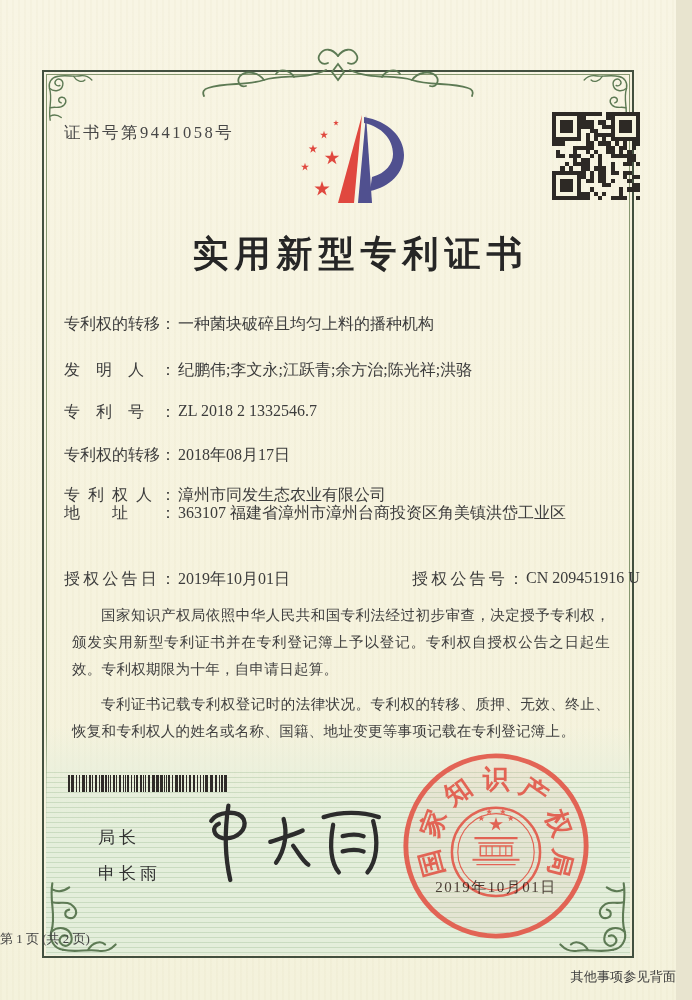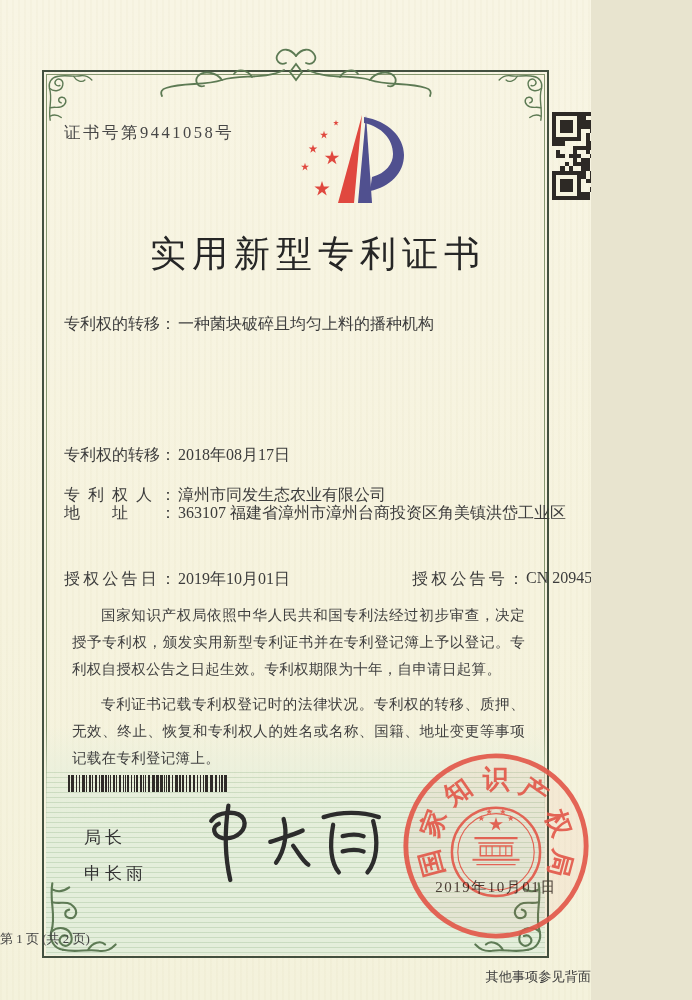--- a/index.html
+++ b/index.html
@@ -1,43 +1,43 @@
 <!DOCTYPE html>
 <html><head>
 <meta charset="utf-8">
 <style>
   html,body{margin:0;padding:0;background:#e8e4cf;}
   .page{
-    position:relative;width:591px;height:1000px;overflow:hidden;
+    position:relative;width:676px;height:1000px;overflow:hidden;
     background:
       repeating-linear-gradient(90deg, rgba(190,180,130,0.05) 0 2px, rgba(255,255,255,0) 2px 6px),
       linear-gradient(180deg,#f8f5e4 0%,#f6f3de 60%,#f4f2dc 100%);
     font-family:"Liberation Serif","DejaVu Serif",serif;
     color:#3c3c3c;
   }
   
   .frame{position:absolute;left:42px;right:42px;top:70px;bottom:42px;border:2px solid #43503f;}
   .frame-inner{position:absolute;inset:2px;border:1px solid #86976f;}
   
   .band{position:absolute;left:46px;right:46px;top:726px;bottom:45px;
     background:linear-gradient(180deg, rgba(228,238,219,0) 0px, rgba(228,238,219,0.85) 70px, #e4eedb 120px);}
   .band-lines{position:absolute;inset:46px 0 0 0;opacity:.55;
     background:repeating-linear-gradient(180deg, rgba(132,170,122,0.5) 0 1px, rgba(0,0,0,0) 1px 5px);}
   
   .cert-no{position:absolute;left:64px;top:122px;font-size:16.5px;letter-spacing:2.5px;color:#474747;}
-  .title{position:absolute;left:0;right:0;top:230px;text-align:center;font-size:36px;font-weight:normal;
+  .title{position:absolute;left:0;right:0;top:230px;text-align:center;font-size:36px;font-weight:bold;
     letter-spacing:6px;color:#262626;padding-left:45px;}
   .row{position:absolute;left:64px;right:56px;font-size:16px;color:#3c3c3c;white-space:nowrap;}
   .lab{display:inline-block;width:112px;text-align:justify;text-align-last:justify;vertical-align:top;}
   .val{margin-left:2px;}
   .grant2{position:absolute;left:348px;top:0;}
   .paras{position:absolute;left:64px;right:58px;top:594px;font-size:14.5px;line-height:1.86;
     text-align:justify;color:#3f3f3f;letter-spacing:0.3px;}
   .paras p{margin:8px;text-indent:2em;}
-  .signer{position:absolute;left:84px;font-size:17px;letter-spacing:4px;color:#333;text-align:right;}
+  .signer{position:absolute;left:98px;font-size:17px;letter-spacing:4px;color:#333;text-align:right;}
   .seal-date{position:absolute;left:403px;top:878px;width:186px;text-align:center;font-size:15px;
     letter-spacing:1.5px;color:#4b4138;font-weight:500;z-index:2;}
   .page-indicator{position:absolute;left:0;right:0;top:930px;text-align:left;font-size:13px;color:#444;z-index:2;}
   .back-note{position:absolute;left:0;right:0;top:968px;text-align:right;font-size:13.2px;color:#3d3d3d;}
   
   .logo{position:absolute;left:286px;top:111px;z-index:2;}
   .qr{position:absolute;left:552px;top:112px;z-index:2;}
   .barcode{position:absolute;left:68px;top:775px;z-index:2;}
   .sig{position:absolute;left:196px;top:792px;z-index:2;}
   .seal{position:absolute;left:398px;top:748px;z-index:3;mix-blend-mode:multiply;opacity:.92;}
@@ -266,20 +266,26 @@
           <rect x="1" y="15" width="5" height="5" fill="#f6f3de"></rect>
           <rect x="2" y="16" width="3" height="3"></rect>
         </g>
     </svg>
 
     <div class="title">实用新型专利证书</div>
 
     <div class="row" style="top:314px">
       <span class="lab">专利权的转移：</span><span class="val">一种菌块破碎且均匀上料的播种机构</span>
     </div>
+    <div class="row" style="top:360px">
+      <span class="lab">发明人：</span><span class="val">纪鹏伟;李文永;江跃青;余方治;陈光祥;洪骆</span>
+    </div>
+    <div class="row" style="top:402px">
+      <span class="lab">专利号：</span><span class="val">ZL 2018 2 1332546.7</span>
+    </div>
     <div class="row" style="top:445px">
       <span class="lab">专利权的转移：</span><span class="val">2018年08月17日</span>
     </div>
     <div class="row" style="top:485px">
       <span class="lab">专利权人：</span><span class="val">漳州市同发生态农业有限公司</span>
     </div>
     <div class="row" style="top:503px">
       <span class="lab">地址：</span><span class="val">363107 福建省漳州市漳州台商投资区角美镇洪岱工业区</span>
     </div>
     <div class="row" style="top:569px">

